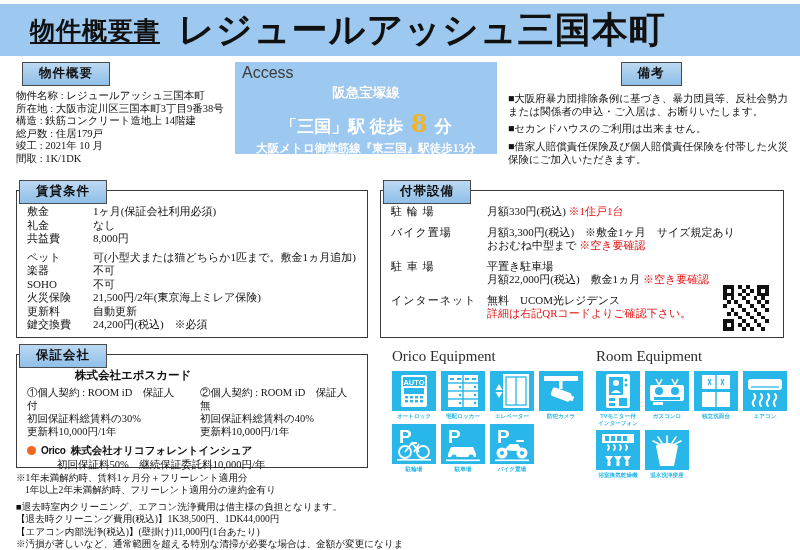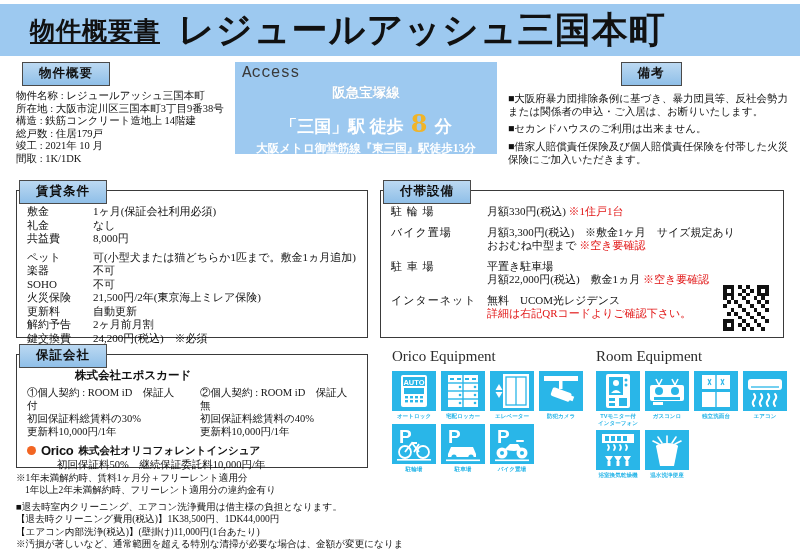--- a/index.html
+++ b/index.html
@@ -79,21 +79,21 @@
     left: 235px; top: 62px;
     width: 262px; height: 92px;
     background: #9dc9f0;
     text-align: center;
   }
   .access-label {
     position: absolute;
     left: 7px; top: 2px;
     font-size: 16px;
     color: #3a3a3a;
-    font-family: Liberation Mono, monospace;
+    font-family: Liberation Sans, sans-serif;
   }
   .access-line1 {
     padding-top: 22px;
     font-size: 13.5px;
     font-weight: bold;
     color: #ffffff;
     text-shadow: 0 0 1px rgba(0,0,0,.15);
   }
   .access-line2 {
     margin-top: 7px;
@@ -184,21 +184,21 @@
   .g-orico {
     margin-top: 6px; display: flex; align-items: center; gap: 5px;
     font-size: 10.5px; font-weight: bold;
   }
   .orico-dot {
     width: 9px; height: 9px; border-radius: 50%;
     background: #f26522; flex: none;
   }
   .orico-word {
     font-family: "Liberation Sans", sans-serif;
-    font-size: 13px; font-weight: bold; color: #111;
+    font-size: 10px; font-weight: bold; color: #111;
     letter-spacing: -0.3px;
   }
   .g-orico-sub { margin-top: 1px; padding-left: 30px; font-size: 10.5px; }
 
   
   .notes {
     position: absolute;
     left: 16px; top: 472px;
     width: 400px;
     font-size: 9.6px;
@@ -309,24 +309,20 @@
         <div class="rc-key">SOHO</div>
         <div class="rc-val">不可</div>
       </div>
       <div class="rc-row">
         <div class="rc-key">火災保険</div>
         <div class="rc-val">21,500円/2年(東京海上ミレア保険)</div>
       </div>
       <div class="rc-row">
         <div class="rc-key">更新料</div>
         <div class="rc-val">自動更新</div>
-      </div>
-      <div class="rc-row">
-        <div class="rc-key">解約予告</div>
-        <div class="rc-val">2ヶ月前月割</div>
       </div>
       <div class="rc-row">
         <div class="rc-key">鍵交換費</div>
         <div class="rc-val">24,200円(税込)　※必須</div>
       </div>
     </div>
   </div>
 
   <div class="fsbox" id="fac-box">
     <span class="tab">付帯設備</span>

